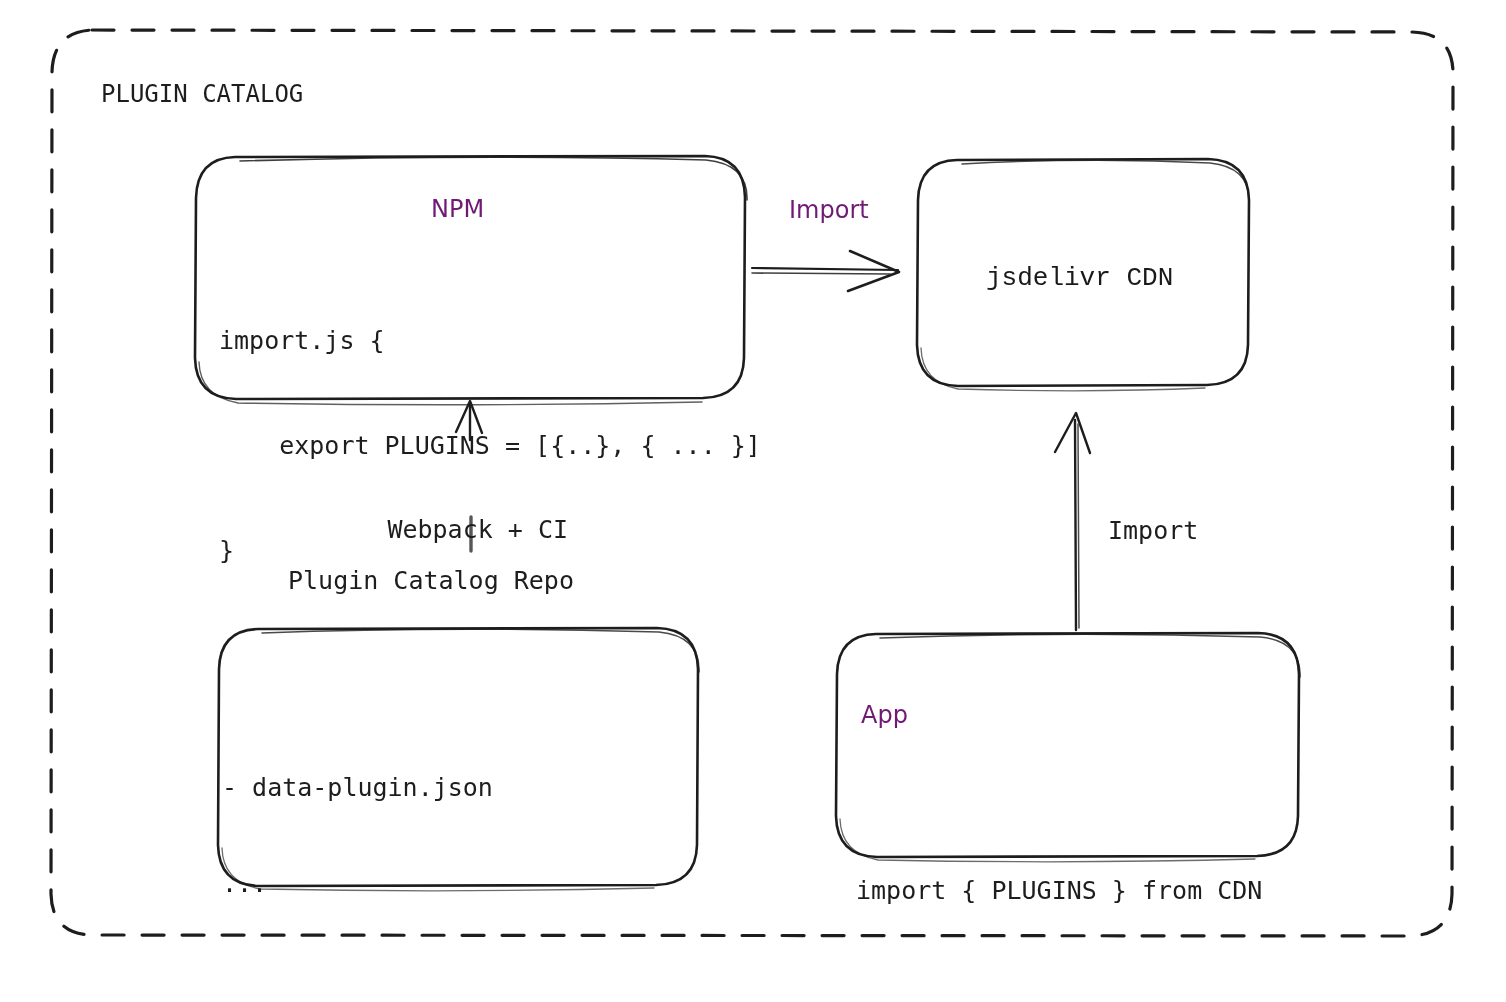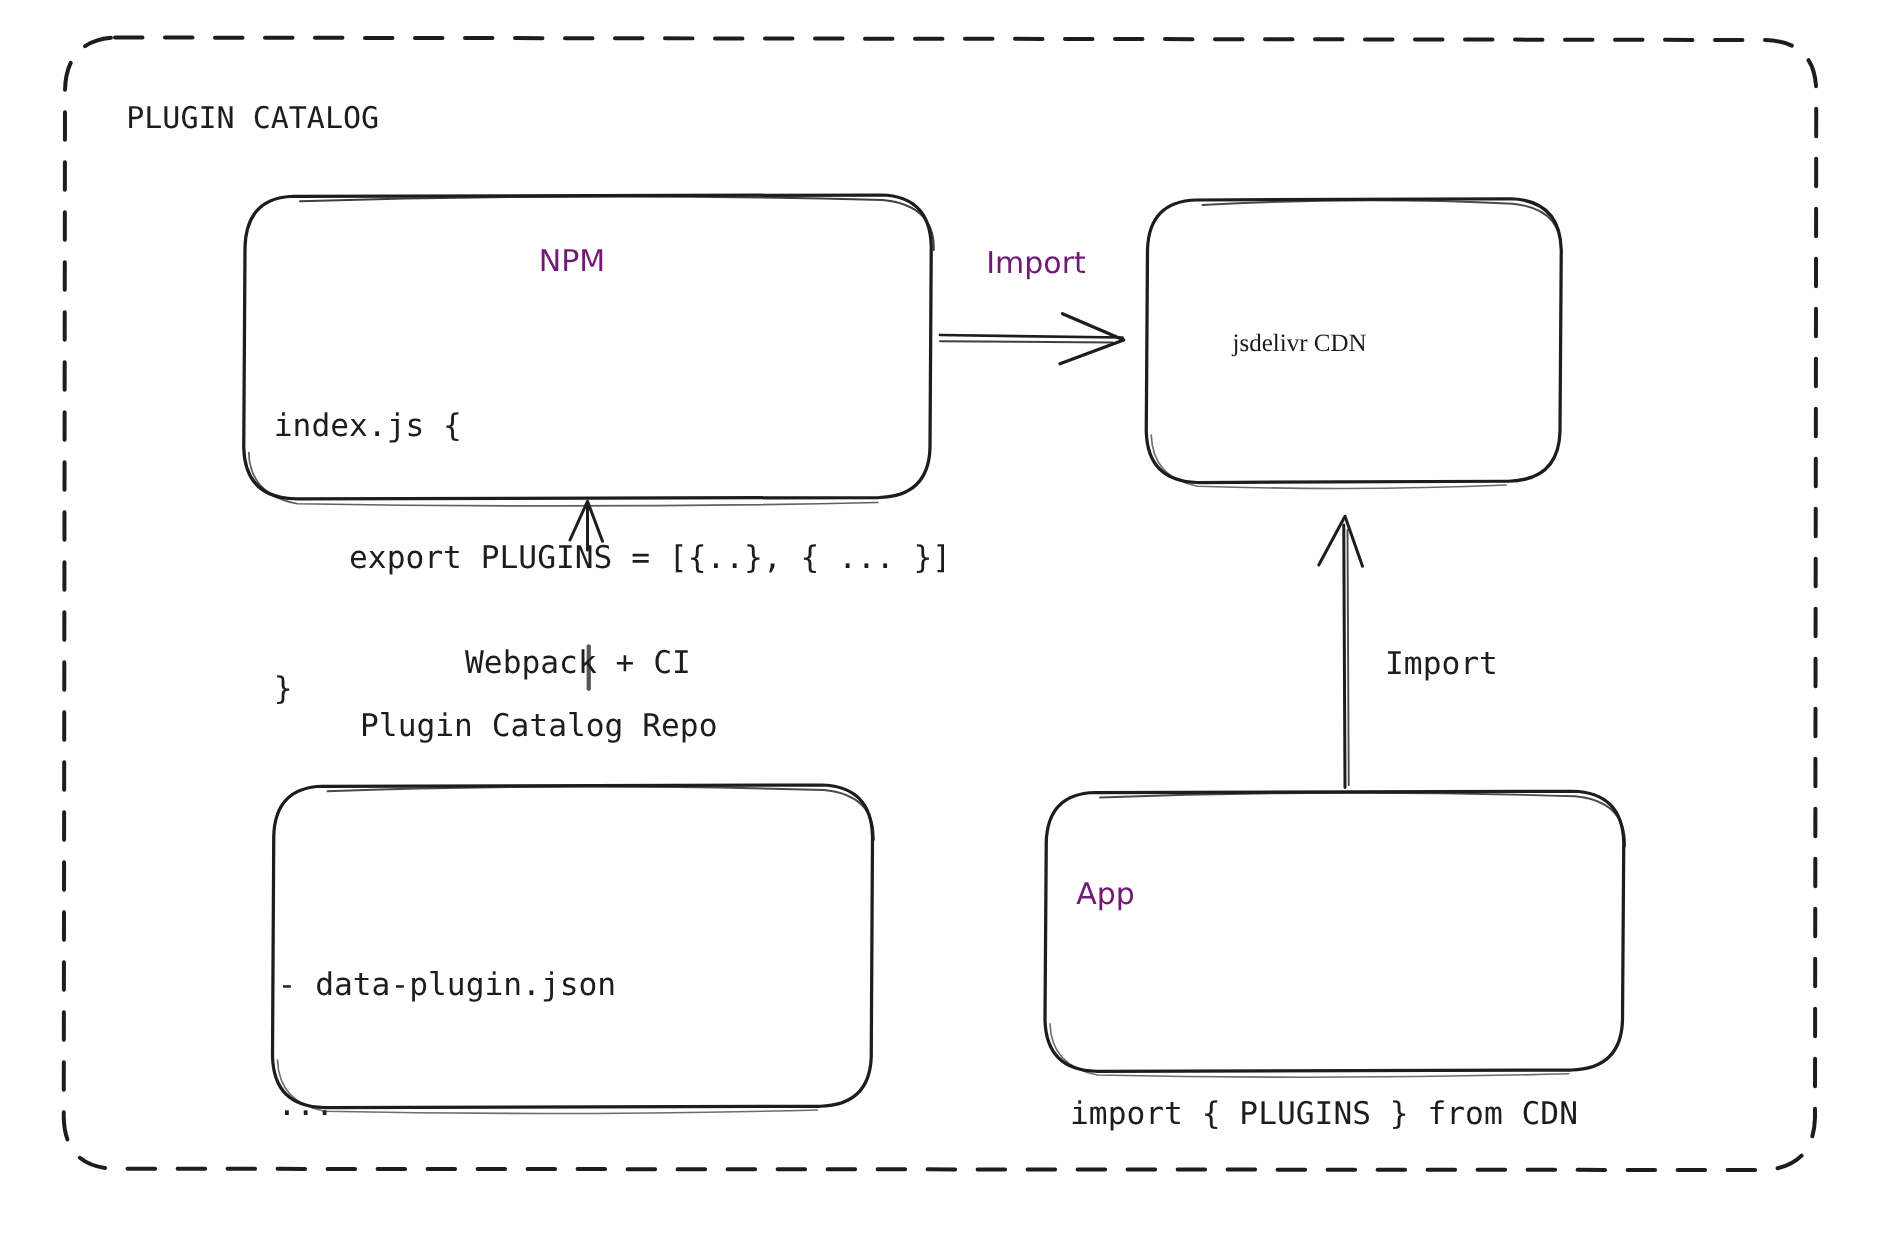--- a/index.html
+++ b/index.html
@@ -59,34 +59,34 @@
   #npm-code {
     left: 219px;
     top: 253px;
     font-size: 25px;
     line-height: 35px;
   }
   
   #cdn-title {
     left: 986px;
     top: 265px;
-    font-family: Liberation Serif, serif;
-    font-size: 20px;
+    font-family: Liberation Mono, monospace;
+    font-size: 26px;
   }
   
   #cache-label {
     left: 789px;
     top: 198px;
   }
   #webpack-label {
     left: 372px;
     top: 447px;
     font-size: 25px;
     line-height: 33px;
-    text-align: left;
+    text-align: right;
     width: 196px;
   }
   #import-label {
     left: 1108px;
     top: 518px;
     font-size: 25px;
   }
   #repo-label {
     left: 288px;
     top: 568px;
@@ -156,21 +156,21 @@
       <path d="M 1079,628 L 1078,424" stroke-width="1.5" opacity="0.8"></path>
       <path d="M 1055,452 L 1076,413 L 1090,453" stroke-width="2.4"></path>
 
     </g>
   </svg>
 
   <div class="lbl mono" id="outer-title">PLUGIN CATALOG</div>
 
   <div class="lbl sans" id="npm-title">NPM</div>
   <div class="lbl mono" id="npm-code">
-    <span class="code-line">index.js {</span>
+    <span class="code-line">import.js {</span>
     <span class="code-line">    export PLUGINS = [{..}, { ... }]</span>
     <span class="code-line">}</span>
   </div>
 
   <div class="lbl" id="cdn-title">jsdelivr CDN</div>
 
   <div class="lbl sans" id="cache-label">Import</div>
 
   <div class="lbl mono" id="webpack-label">
     <span class="code-line">Webpack + CI</span>

